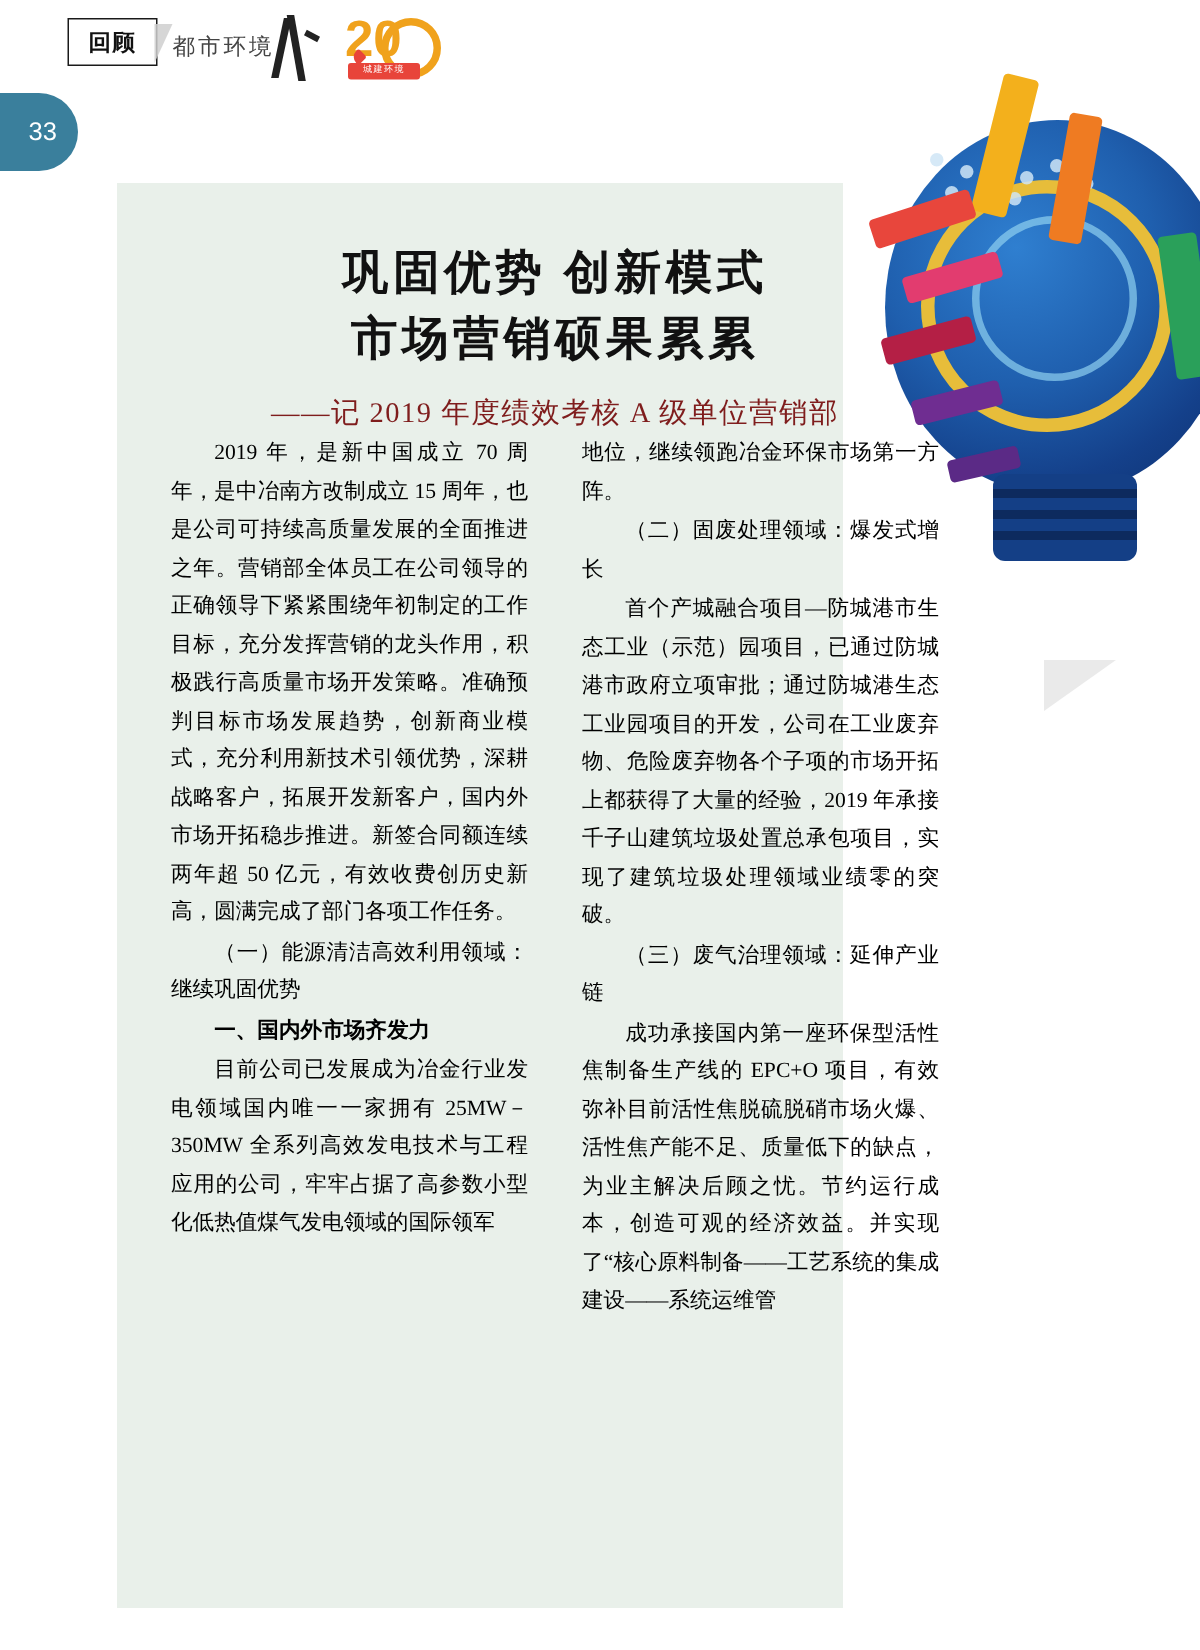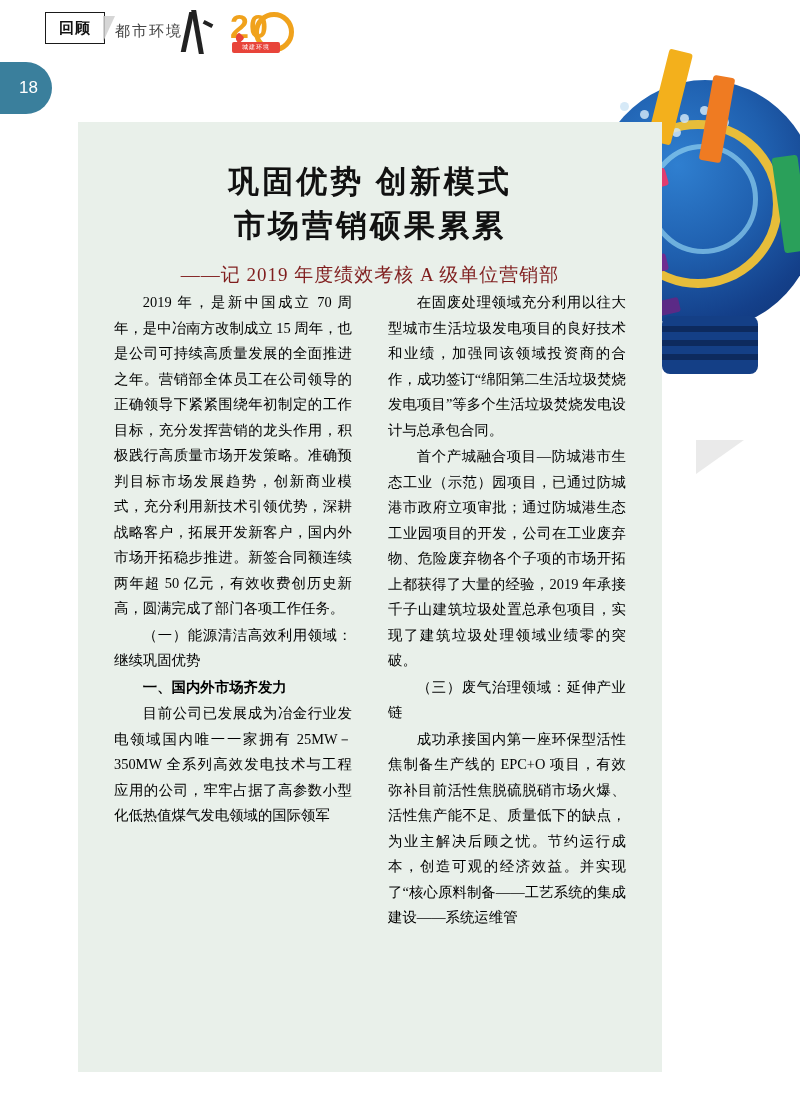--- a/index.html
+++ b/index.html
@@ -56,21 +56,21 @@
   .s-red{right:150px;top:100px;width:70px;height:20px;background:#e8463c;transform:rotate(-18deg);}
   .s-red2{right:132px;top:140px;width:66px;height:18px;background:#e23c6f;transform:rotate(-16deg);}
   .s-crim{right:150px;top:182px;width:62px;height:18px;background:#b41f45;transform:rotate(-15deg);}
   .s-purple{right:132px;top:224px;width:60px;height:17px;background:#6f2d91;transform:rotate(-14deg);}
   .s-violet{right:120px;top:266px;width:48px;height:15px;background:#5b2a86;transform:rotate(-13deg);}
   .s-green{right:-4px;top:120px;width:26px;height:96px;background:#2aa05a;transform:rotate(-8deg);}
   .artfold{position:absolute;right:56px;top:404px;width:0;height:0;
     border-top:34px solid #d8d8d8;border-right:48px solid transparent;opacity:.55;}
 
   
-  .panel{position:absolute;left:78px;top:122px;width:584px;height:950px;background:#e9f0ea;}
+  .panel{position:absolute;left:78px;top:122px;width:484px;height:950px;background:#e9f0ea;}
   .panel-inner{position:absolute;left:0;top:0;width:584px;height:950px;}
 
   .title-block{padding:38px 40px 0 40px;text-align:center;}
   .title1,.title2{font-family:"Liberation Sans","DejaVu Sans",sans-serif;font-weight:700;
     font-size:31px;letter-spacing:3px;color:#111;line-height:44px;}
   .subtitle{font-size:19px;color:#7f1d1d;margin-top:14px;letter-spacing:1px;
     font-family:"Liberation Serif","DejaVu Serif",serif;}
 
   .cols{position:absolute;left:36px;top:168px;width:512px;height:760px;}
   .col{position:absolute;top:0;width:238px;}
@@ -96,21 +96,21 @@
   <div class="logo20">
     <div class="two">20</div>
     <div class="ring"></div>
     <div class="dot"></div>
     <div class="cap">
         <span>城建环境</span>
       </div>
   </div>
 </div>
 
-<div class="pagenum">18</div>
+<div class="pagenum">33</div>
 
 <div class="art">
   <div class="bulb"></div>
   <div class="bulb-in"></div>
   <div class="bulb-in2"></div>
   <div class="dots">
     <i style="left:0;top:0"></i>
       <i style="left:20px;top:8px"></i>
       <i style="left:40px;top:2px"></i>
     <i style="left:60px;top:12px"></i>
@@ -146,20 +146,21 @@
 
     <div class="cols">
       <div class="col col-left">
         <p class="ind">2019 年，是新中国成立 70 周年，是中冶南方改制成立 15 周年，也是公司可持续高质量发展的全面推进之年。营销部全体员工在公司领导的正确领导下紧紧围绕年初制定的工作目标，充分发挥营销的龙头作用，积极践行高质量市场开发策略。准确预判目标市场发展趋势，创新商业模式，充分利用新技术引领优势，深耕战略客户，拓展开发新客户，国内外市场开拓稳步推进。新签合同额连续两年超 50 亿元，有效收费创历史新高，圆满完成了部门各项工作任务。</p>
         <p class="ind">（一）能源清洁高效利用领域：继续巩固优势</p>
         <p class="ind head">一、国内外市场齐发力</p>
         <p class="ind">目前公司已发展成为冶金行业发电领域国内唯一一家拥有 25MW－350MW 全系列高效发电技术与工程应用的公司，牢牢占据了高参数小型化低热值煤气发电领域的国际领军</p>
       </div>
 
       <div class="col col-right">
-        <p class="ind">在固废处理领域充分利用以往大型城市生活垃圾发电项目的良好技术和业绩，加强同该领域投资商的合作，成功签订“绵阳第二生活垃圾焚烧发电项目”等多个生活垃圾焚烧发电设计与总承包合同。</p>
+        <p>地位，继续领跑冶金环保市场第一方阵。</p>
+        <p class="ind">（二）固废处理领域：爆发式增长</p>
         <p class="ind">首个产城融合项目—防城港市生态工业（示范）园项目，已通过防城港市政府立项审批；通过防城港生态工业园项目的开发，公司在工业废弃物、危险废弃物各个子项的市场开拓上都获得了大量的经验，2019 年承接千子山建筑垃圾处置总承包项目，实现了建筑垃圾处理领域业绩零的突破。</p>
         <p class="ind">（三）废气治理领域：延伸产业链</p>
         <p class="ind">成功承接国内第一座环保型活性焦制备生产线的 EPC+O 项目，有效弥补目前活性焦脱硫脱硝市场火爆、活性焦产能不足、质量低下的缺点，为业主解决后顾之忧。节约运行成本，创造可观的经济效益。并实现了“核心原料制备——工艺系统的集成建设——系统运维管</p>
       </div>
     </div>
   </div>
 </div>
 
 </body></html>

